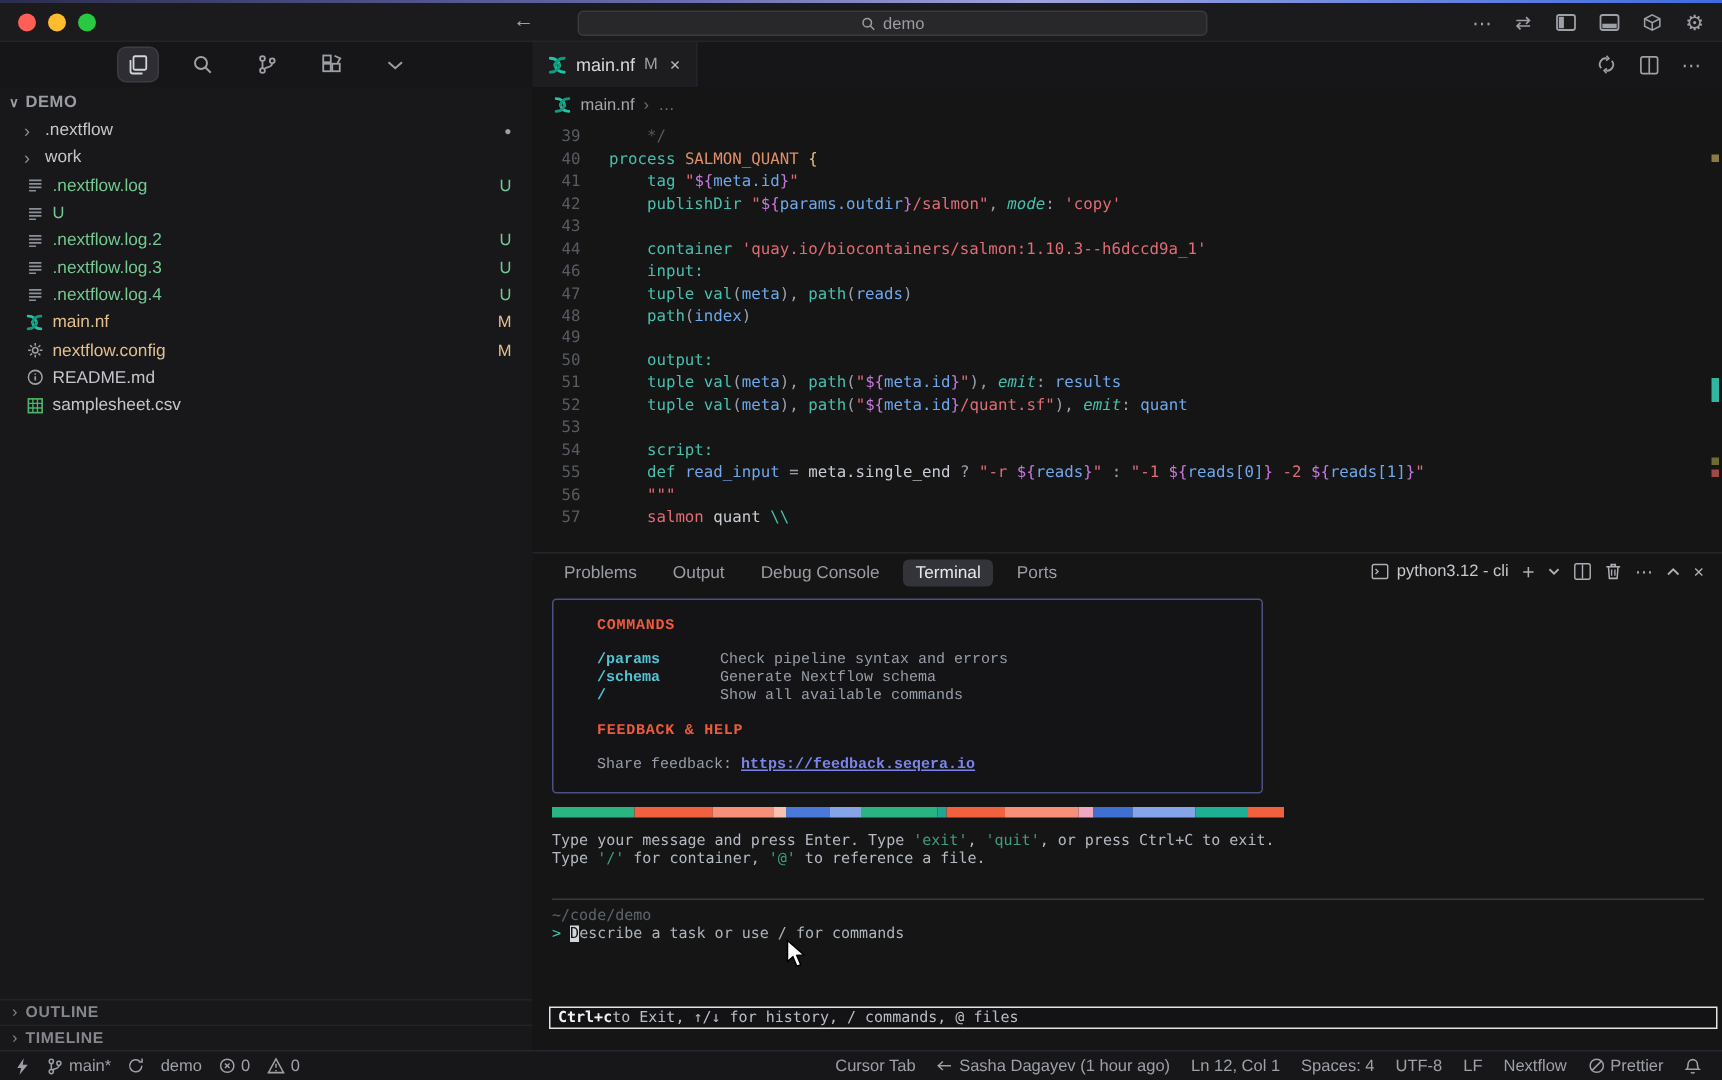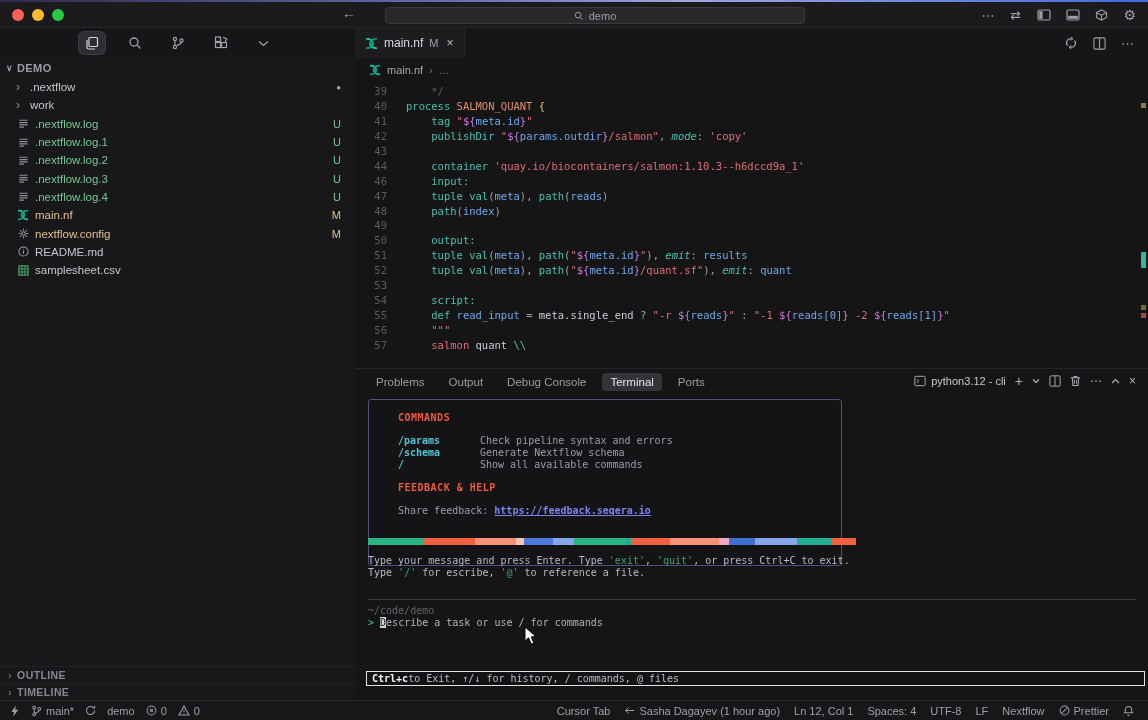--- a/index.html
+++ b/index.html
@@ -76,22 +76,22 @@
   .panel-tabs { height:26px; display:flex; align-items:center; gap:8px; padding-left:13px;
     font-size:11.5px; color:#9a9da3; }
   .ptab { padding:3px 8px; border-radius:4px; }
   .ptab.active { background:#33343a; color:#e6e7ea; }
   .panel-actions { position:absolute; right:12px; top:4px; display:flex; gap:9px; align-items:center;
     color:#adb0b6; font-size:12px; }
   .pa-label { font-size:11px; color:#c6c8cc; display:flex; gap:5px; align-items:center; }
 
   .terminal { position:absolute; left:0; top:26px; right:0; bottom:0;
     font-family:"DejaVu Sans Mono",monospace; font-size:10px; color:#b9bec6; }
-  .cmd-box { position:absolute; left:13px; top:4px; width:474px; height:167px;
-    border:1px solid #4b5180; border-radius:3px; padding:12px 10px 0 29px; background:#141416; }
+  .cmd-box { position:absolute; left:13px; top:4px; width:474px; height:130px;
+    border:1px solid #4b5180; border-radius:3px; padding:12px 10px 0 29px; background:#141416;font-family:Liberation Mono, monospace; }
   .cmd-title { color:#ef5a3b; font-weight:bold; letter-spacing:.5px; }
   .cmd-rows { margin-top:12px; }
   .cmd-row { line-height:11.8px; display:flex; }
   .cmd-name { color:#53c2d1; font-weight:bold; width:82px; }
   .cmd-desc { color:#989ea8; }
   .fb-title { margin-top:12px; }
   .fb-line { margin-top:12px; color:#989ea8; }
   .fb-link { color:#7b84e8; font-weight:bold; text-decoration:underline; }
 
   .gradient-bar { position:absolute; left:13px; top:143px; width:488px; height:7px; display:flex; }
@@ -268,21 +268,20 @@
           </span>
           <span class="nm c-untracked">.nextflow.log</span>
           <span class="badge c-untracked">U</span>
         </div>
         <div class="ex-row">
           <span class="ficon">
             <svg width="11" height="11" viewBox="0 0 12 12">
               <path d="M1.5 2.5h9M1.5 5h9M1.5 7.5h9M1.5 10h5" stroke="#8a8f98" stroke-width="1.2"></path>
             </svg>
           </span>
-          <span class="nm c-untracked">.nextflow.log.1</span>
           <span class="badge c-untracked">U</span>
         </div>
         <div class="ex-row">
           <span class="ficon">
             <svg width="11" height="11" viewBox="0 0 12 12">
               <path d="M1.5 2.5h9M1.5 5h9M1.5 7.5h9M1.5 10h5" stroke="#8a8f98" stroke-width="1.2"></path>
             </svg>
           </span>
           <span class="nm c-untracked">.nextflow.log.2</span>
           <span class="badge c-untracked">U</span>
@@ -477,21 +476,21 @@
           <span style="background: rgb(246, 144, 120); width: 10%;"></span>
           <span style="background: rgb(240, 168, 192); width: 2%;"></span>
           <span style="background: rgb(63, 111, 208); width: 5.3%;"></span>
           <span style="background: rgb(133, 165, 232); width: 8.7%;"></span>
           <span style="background: rgb(31, 176, 148); width: 7%;"></span>
           <span style="background: rgb(242, 97, 63); width: 5%;"></span>
         </div>
 
       <div class="hints">
         <div id="hint1"><span>Type your message and press Enter. Type </span><span class="hint-q">'exit'</span><span>, </span><span class="hint-q">'quit'</span><span>, or press Ctrl+C to exit.</span></div>
-        <div id="hint2"><span>Type </span><span class="hint-q">'/'</span><span> for escribe, </span><span class="hint-q">'@'</span><span> to reference a file.</span></div>
+        <div id="hint2"><span>Type </span><span class="hint-q">'/'</span><span> for container, </span><span class="hint-q">'@'</span><span> to reference a file.</span></div>
       </div>
 
       <div class="term-divider"></div>
       <div class="cwd">~/code/demo</div>
       <div class="prompt">
         <span class="gt">&gt;</span><span> </span><span class="blockcur">D</span><span class="ph">escribe a task or use / for commands</span>
       </div>
 
       <div class="footer-box">
         <b>Ctrl+c</b>

